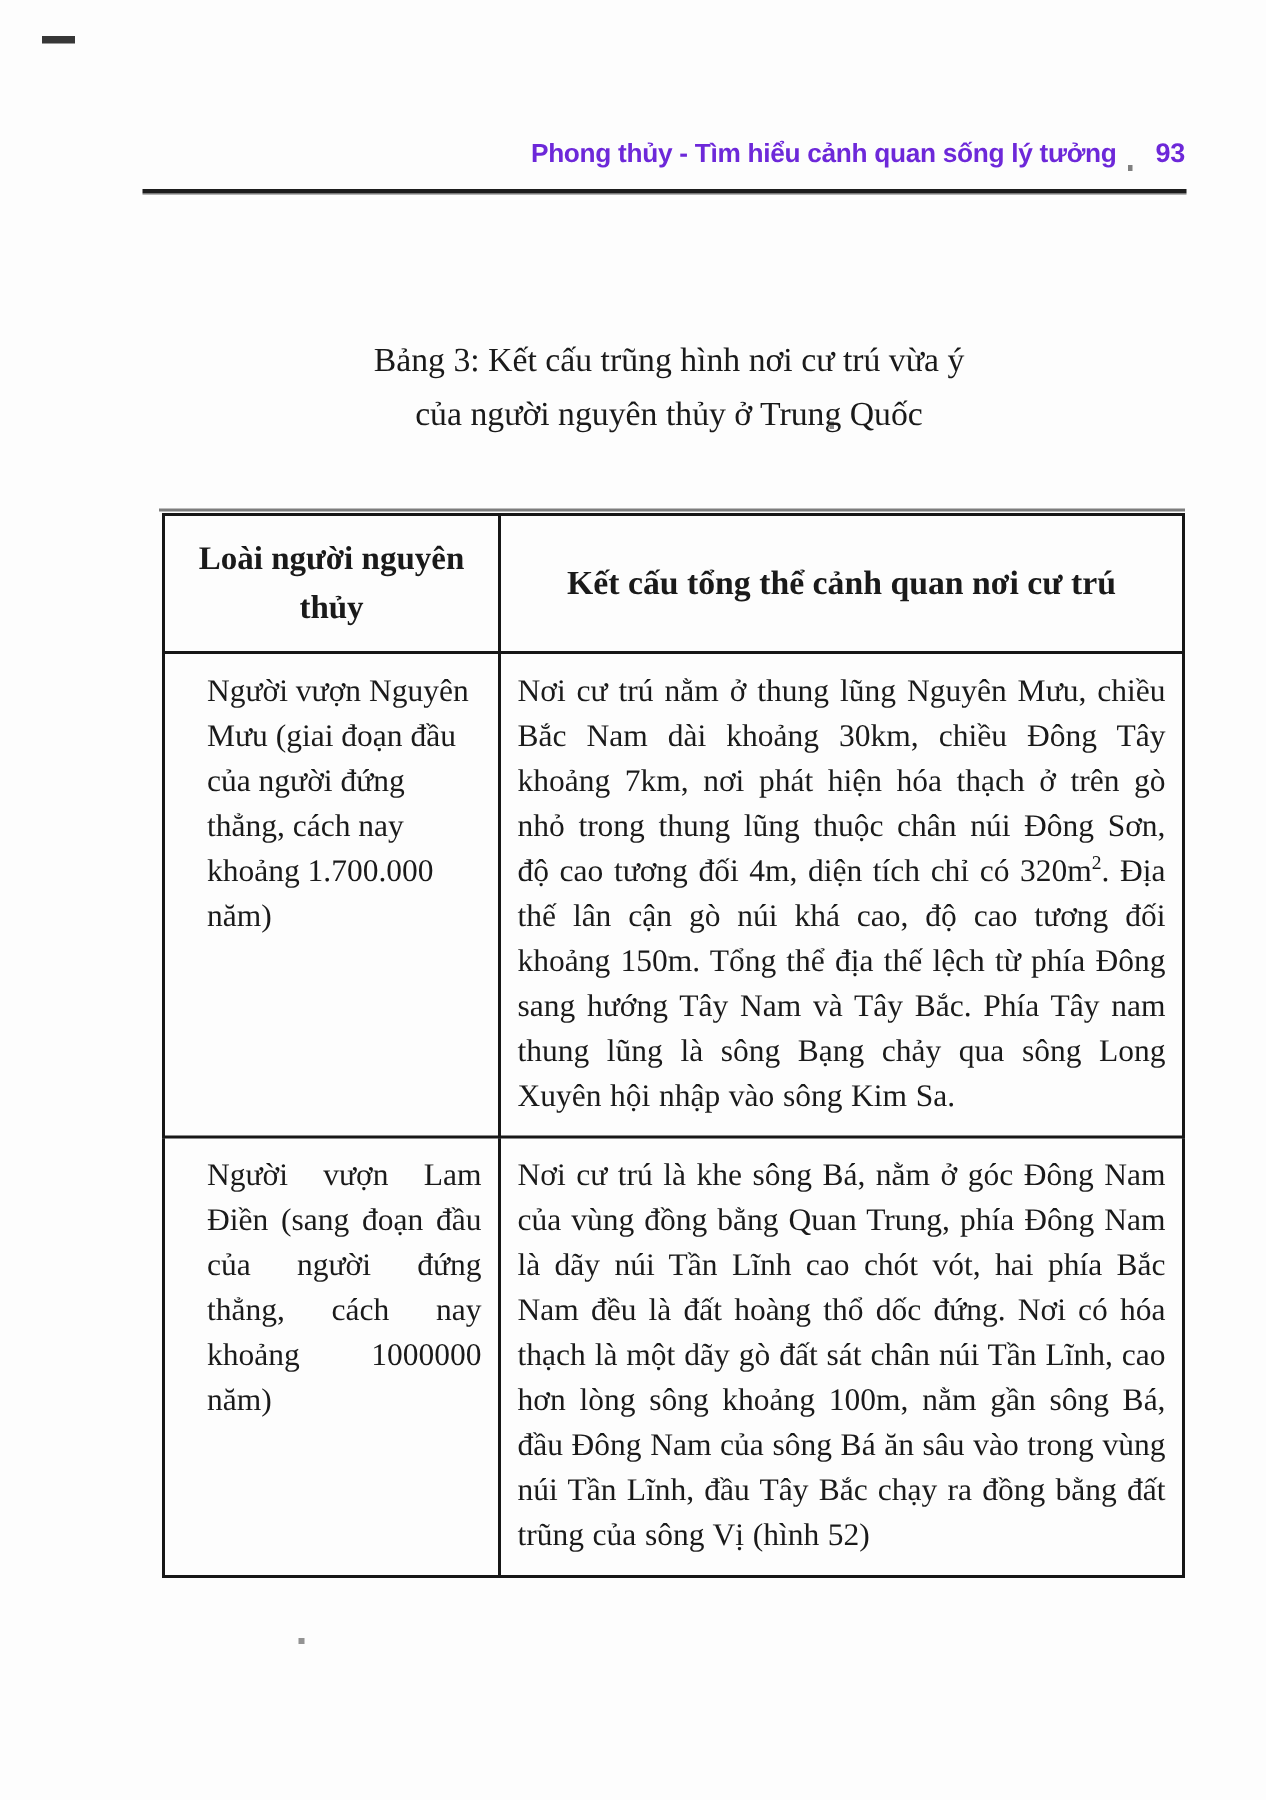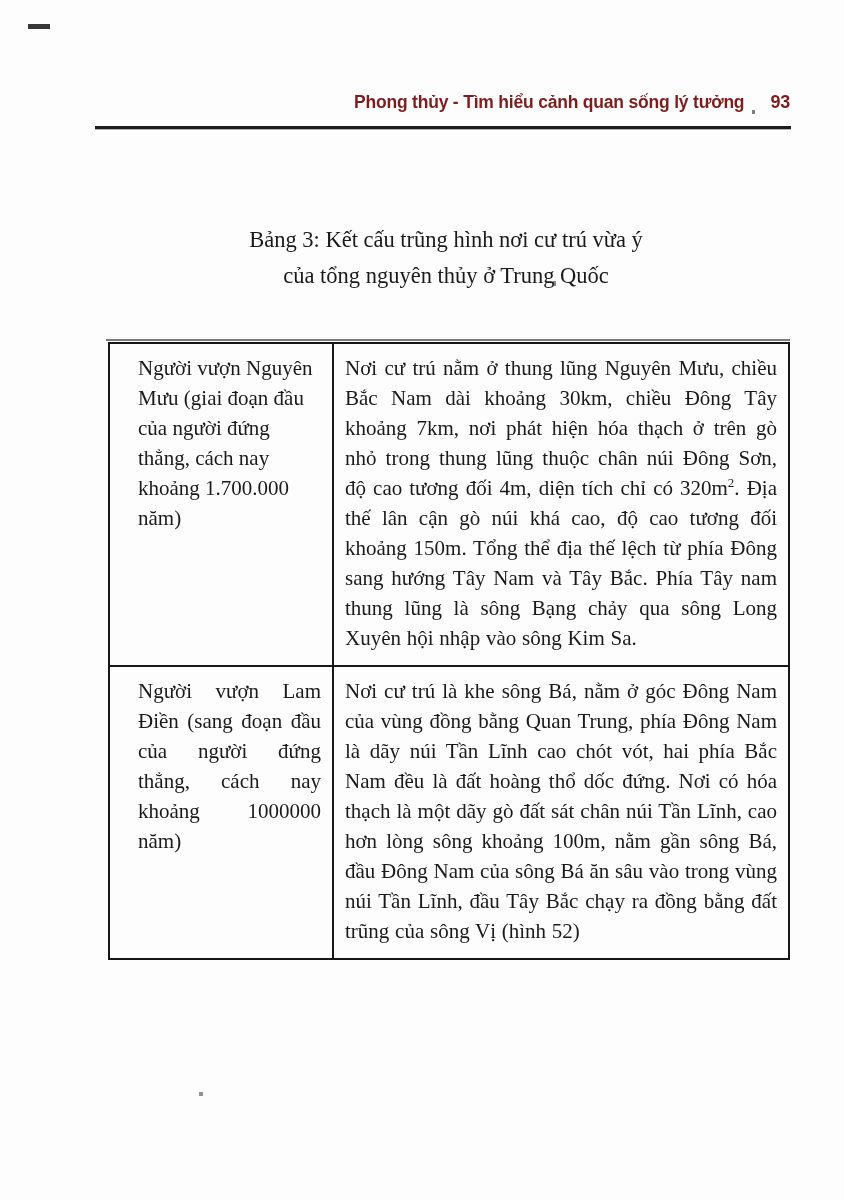--- a/index.html
+++ b/index.html
@@ -67,21 +67,21 @@
     left: 95px;
     top: 92px;
     width: 695px;
     display: flex;
     align-items: baseline;
     justify-content: flex-end;
     font-family: "Liberation Sans", "DejaVu Sans", sans-serif;
     font-weight: bold;
     font-size: 17.5px;
     letter-spacing: -0.2px;
-    color: #7f1d1d;
+    color: #6d28d9;
   }
   .runhead-title { white-space: nowrap; }
   .runhead-page {
     margin-left: 26px;
     font-size: 18px;
   }
   .runhead-rule {
     position: absolute;
     left: 95px;
     top: 126px;
@@ -202,30 +202,34 @@
     <span class="runhead-page">93</span>
   </div>
   <div class="runhead-rule"></div>
 
 
   <div class="caption">
     <div>
       <b>Bảng 3:</b>
       <span>Kết cấu trũng hình nơi cư trú vừa ý</span>
     </div>
-    <div>của tổng nguyên thủy ở Trung Quốc</div>
+    <div>của người nguyên thủy ở Trung Quốc</div>
   </div>
 
   <div class="tbl-wrap">
     <table class="tbl">
       <colgroup>
           <col class="c1">
           <col class="c2">
         </colgroup>
       <tbody>
+        <tr>
+          <td class="th-cell">Loài người nguyên thủy</td>
+          <td class="th-cell wide">Kết cấu tổng thể cảnh quan nơi cư trú</td>
+        </tr>
         <tr>
           <td class="body-cell left-col">Người vượn Nguyên Mưu (giai đoạn đầu của người đứng thẳng, cách nay khoảng 1.700.000 năm)</td>
           <td class="body-cell right-col">
             <p><span>Nơi cư trú nằm ở thung lũng Nguyên Mưu, chiều Bắc Nam dài khoảng 30km, chiều Đông Tây khoảng 7km, nơi phát hiện hóa thạch ở trên gò nhỏ trong thung lũng thuộc chân núi Đông Sơn, độ cao tương đối 4m, diện tích chỉ có 320m</span><sup>2</sup><span>. Địa thế lân cận gò núi khá cao, độ cao tương đối khoảng 150m. Tổng thể địa thế lệch từ phía Đông sang hướng Tây Nam và Tây Bắc. Phía Tây nam thung lũng là sông Bạng chảy qua sông Long Xuyên hội nhập vào sông Kim Sa.</span></p>
           </td>
         </tr>
         <tr>
           <td class="body-cell left-col justify">Người vượn Lam Điền (sang đoạn đầu của người đứng thẳng, cách nay khoảng 1000000 năm)</td>
           <td class="body-cell right-col">
             <p><span>Nơi cư trú là khe sông Bá, nằm ở góc Đông Nam của vùng đồng bằng Quan Trung, phía Đông Nam là dãy núi Tần Lĩnh cao chót vót, hai phía Bắc Nam đều là đất hoàng thổ dốc đứng. Nơi có hóa thạch là một dãy gò đất sát chân núi Tần Lĩnh, cao hơn lòng sông khoảng 100m, nằm gần sông Bá, đầu Đông Nam của sông Bá ăn sâu vào trong vùng núi Tần Lĩnh, đầu Tây Bắc chạy ra đồng bằng đất trũng của sông Vị (hình 52)</span><sup></sup><span></span></p>

